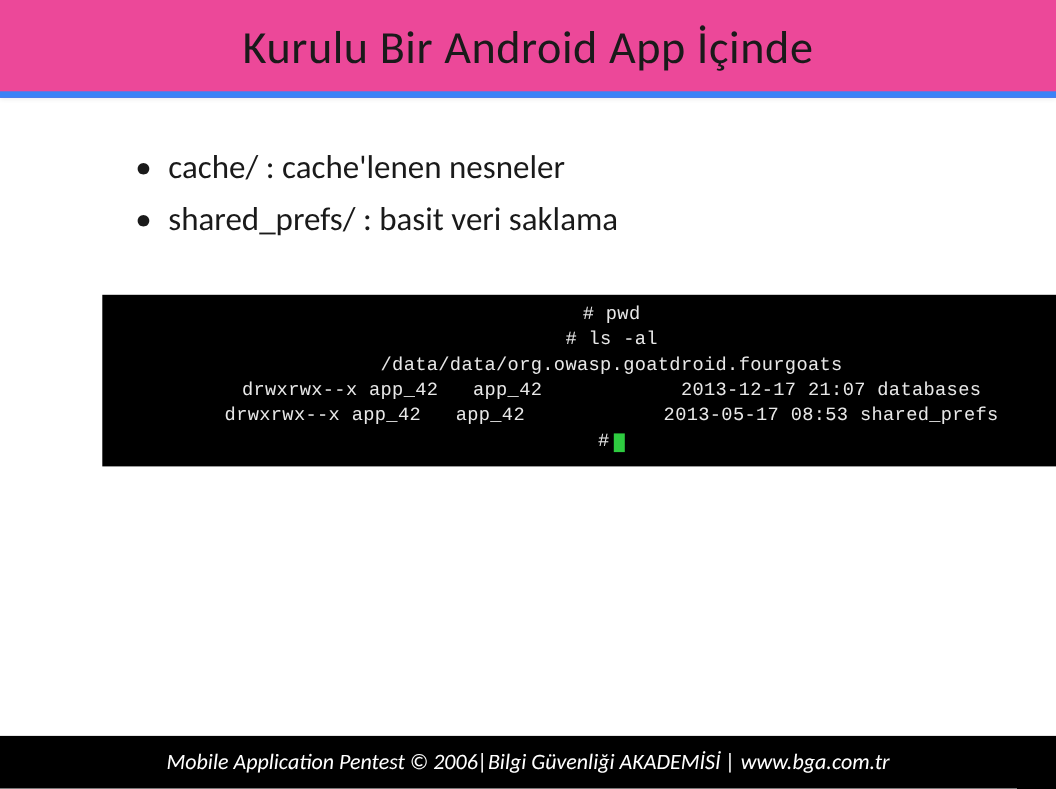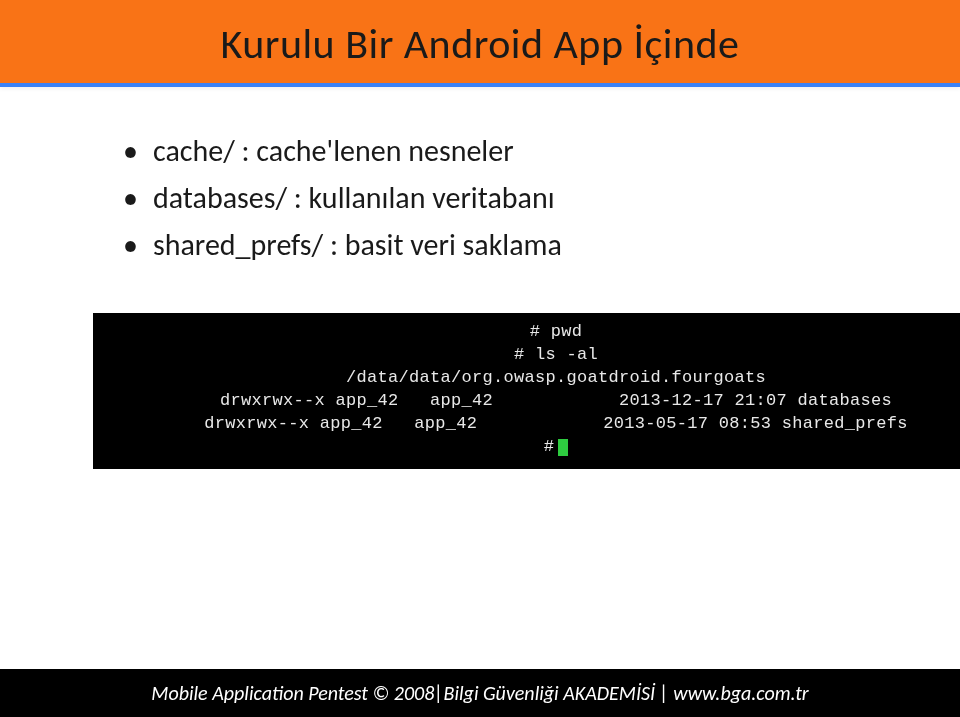--- a/index.html
+++ b/index.html
@@ -8,23 +8,23 @@
       box-sizing: border-box;
     }
     body {
       width: 960px;
       height: 717px;
       font-family: Calibri, "Segoe UI", Arial, sans-serif;
       background: #fff;
       position: relative;
     }
     .title-bar {
-      background: #f97316;
+      background: #ec4899;
       padding: 18px 40px 14px;
-      border-bottom: 4px solid #3b82f6;
+      border-bottom: 6px solid #3b82f6;
       box-shadow: 0 2px 4px rgba(0,0,0,0.06);
     }
     .title {
       font-size: 42px;
       font-weight: 400;
       color: #1a1a1a;
       text-align: center;
       letter-spacing: 0.5px;
     }
     .content {
@@ -86,29 +86,28 @@
 </head>
 <body>
 
 <div class="title-bar">
   <h1 class="title">Kurulu Bir Android App İçinde</h1>
 </div>
 
 <div class="content">
   <ul class="bullet-list">
     <li class="bullet-item">cache/ : cache'lenen nesneler</li>
-    <li class="bullet-item">databases/ : kullanılan veritabanı</li>
     <li class="bullet-item">shared_prefs/ : basit veri saklama</li>
   </ul>
 
   <div class="terminal">
     <div class="terminal-line"># pwd</div>
     <div class="terminal-line"># ls -al</div>
     <div class="terminal-line">/data/data/org.owasp.goatdroid.fourgoats</div>
     <div class="terminal-line">drwxrwx--x app_42   app_42            2013-12-17 21:07 databases</div>
     <div class="terminal-line">drwxrwx--x app_42   app_42            2013-05-17 08:53 shared_prefs</div>
     <div class="terminal-line"><span>#</span><span class="cursor"></span></div>
   </div>
 </div>
 
 <div class="footer">
-  <span>Mobile Application Pentest © 2008|Bilgi Güvenliği AKADEMİSİ | www.bga.com.tr</span>
+  <span>Mobile Application Pentest © 2006|Bilgi Güvenliği AKADEMİSİ | www.bga.com.tr</span>
 </div>
 
 </body></html>

